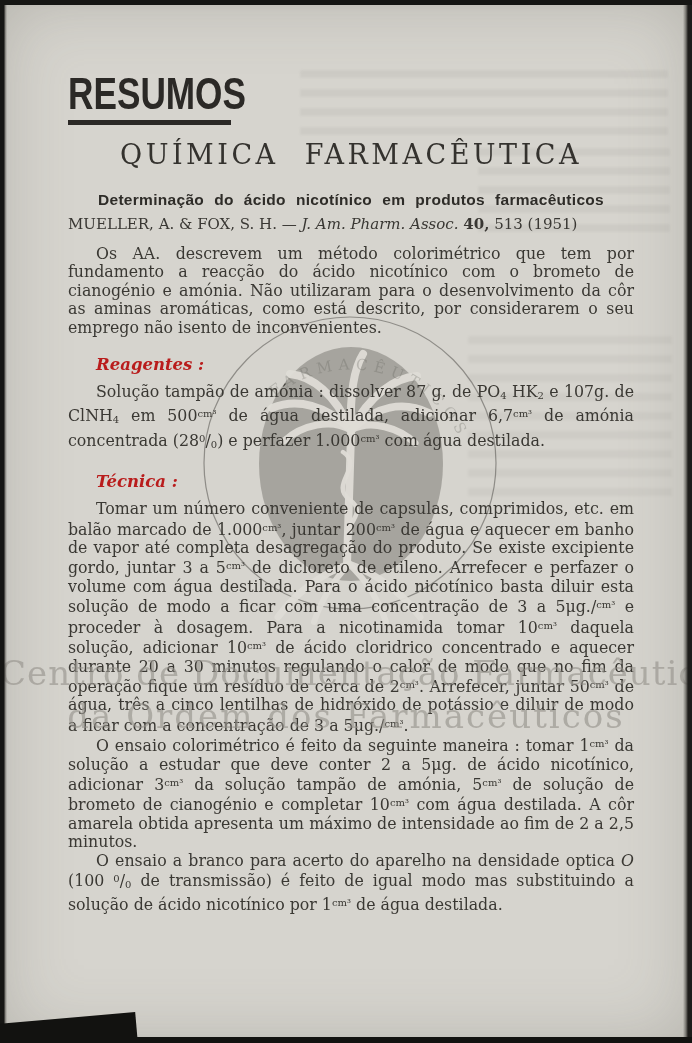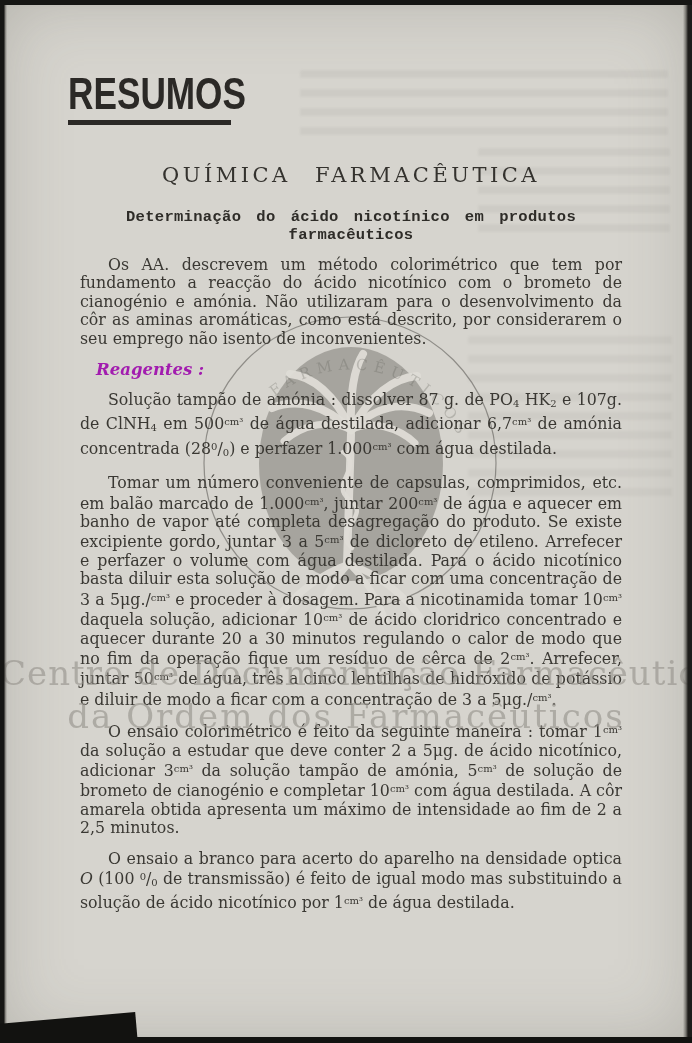--- a/index.html
+++ b/index.html
@@ -36,33 +36,33 @@
   .wm2{top:696px;font-size:34px;letter-spacing:2px;}
 
   
   .content{position:absolute;left:68px;top:72px;width:566px;color:#3a3833;}
   .masthead{
     font-family:"Liberation Sans",sans-serif;font-weight:700;font-size:44px;line-height:44px;
     color:#2b2926;transform:scaleX(.8);transform-origin:left center;letter-spacing:0;
   }
   .masthead-rule{width:163px;height:5px;background:#2b2926;margin-top:4px;}
   .section-title{
-    text-align:center;font-size:21px;letter-spacing:3.5px;word-spacing:14px;
-    margin-top:38px;color:#34322e;
+    text-align:center;font-size:27px;letter-spacing:3.5px;word-spacing:14px;
+    margin-top:14px;color:#34322e;
   }
   .article-title{
-    text-align:center;font-family:Liberation Mono, monospace;font-weight:700;
+    text-align:center;font-family:Liberation Sans, sans-serif;font-weight:700;
     font-size:15.5px;letter-spacing:.3px;word-spacing:5.5px;margin-top:21px;color:#2e2c28;
   }
   .citation{font-size:15px;margin-top:6px;color:#393733;}
-  p.body{font-size:15.8px;line-height:18.4px;text-align:justify;text-indent:28px;margin:12px;}
+  p.body{font-size:15.8px;line-height:18.4px;text-align:justify;text-indent:28px;margin:0;}
   p.body.first{margin-top:12px;}
   h4.subhead{
-    font-style:italic;font-weight:700;font-size:16.5px;color:#a21caf;
-    margin:5px 0 9px 28px;
+    font-style:italic;font-weight:700;font-size:16.5px;color:#b91c1c;
+    margin:18px 0 9px 28px;
   }
   sup{font-size:10px;vertical-align:4px;letter-spacing:0;}
   sub{font-size:10px;vertical-align:-2px;letter-spacing:0;}
 
   
   .edge{position:absolute;}
   .edge-top{top:0;left:0;right:0;height:5px;background:#161614;}
   .edge-left{top:0;left:0;bottom:0;width:7px;background:linear-gradient(90deg,#161614 0 4px,rgba(70,68,63,.6) 5px,transparent);}
   .edge-right{top:0;right:0;bottom:0;width:9px;background:linear-gradient(270deg,#1e1d1b 0 4px,rgba(85,83,78,.7) 6px,transparent);}
   .edge-bottom{bottom:0;left:0;right:0;height:6px;background:#121210;}
@@ -108,26 +108,28 @@
       </text>
     </svg>
 
     <div class="content">
       <div class="masthead">RESUMOS</div>
       <div class="masthead-rule"></div>
 
       <div class="section-title">QUÍMICA FARMACÊUTICA</div>
 
       <div class="article-title">Determinação do ácido nicotínico em produtos farmacêuticos</div>
+      <div class="citation">MUELLER, A. &amp; FOX, S. H. — <i>J. Am. Pharm. Assoc.</i> <b>40,</b> 513 (1951)</div>
 
       <p class="body first">Os AA. descrevem um método colorimétrico que tem por fundamento a reacção do ácido nicotínico com o brometo de cianogénio e amónia. Não utilizaram para o desenvolvimento da côr as aminas aromáticas, como está descrito, por considerarem o seu emprego não isento de inconvenientes.</p>
 
       <h4 class="subhead">Reagentes :</h4>
       <p class="body">Solução tampão de amónia : dissolver 87 g. de PO<sub>4</sub> HK<sub>2</sub> e 107g. de ClNH<sub>4</sub> em 500<sup>cm³</sup> de água destilada, adicionar 6,7<sup>cm³</sup> de amónia concentrada (28<sup>0</sup>/<sub>0</sub>) e perfazer 1.000<sup>cm³</sup> com água destilada.</p>
 
+      <h4 class="subhead">Técnica :</h4>
       <p class="body">Tomar um número conveniente de capsulas, comprimidos, etc. em balão marcado de 1.000<sup>cm³</sup>, juntar 200<sup>cm³</sup> de água e aquecer em banho de vapor até completa desagregação do produto. Se existe excipiente gordo, juntar 3 a 5<sup>cm³</sup> de dicloreto de etileno. Arrefecer e perfazer o volume com água destilada. Para o ácido nicotínico basta diluir esta solução de modo a ficar com uma concentração de 3 a 5μg./<sup>cm³</sup> e proceder à dosagem. Para a nicotinamida tomar 10<sup>cm³</sup> daquela solução, adicionar 10<sup>cm³</sup> de ácido cloridrico concentrado e aquecer durante 20 a 30 minutos regulando o calor de modo que no fim da operação fique um resíduo de cêrca de 2<sup>cm³</sup>. Arrefecer, juntar 50<sup>cm³</sup> de água, três a cinco lentilhas de hidróxido de potássio e diluir de modo a ficar com a concentração de 3 a 5μg./<sup>cm³</sup>.</p>
       <p class="body">O ensaio colorimétrico é feito da seguinte maneira : tomar 1<sup>cm³</sup> da solução a estudar que deve conter 2 a 5μg. de ácido nicotínico, adicionar 3<sup>cm³</sup> da solução tampão de amónia, 5<sup>cm³</sup> de solução de brometo de cianogénio e completar 10<sup>cm³</sup> com água destilada. A côr amarela obtida apresenta um máximo de intensidade ao fim de 2 a 2,5 minutos.</p>
       <p class="body">O ensaio a branco para acerto do aparelho na densidade optica <i>O</i> (100 <sup>0</sup>/<sub>0</sub> de transmissão) é feito de igual modo mas substituindo a solução de ácido nicotínico por 1<sup>cm³</sup> de água destilada.</p>
 
     </div>
 
     <div class="wm wm1">Centro de Documentação Farmacêutica</div>
     <div class="wm wm2">da Ordem dos Farmacêuticos</div>
   </div>
 

